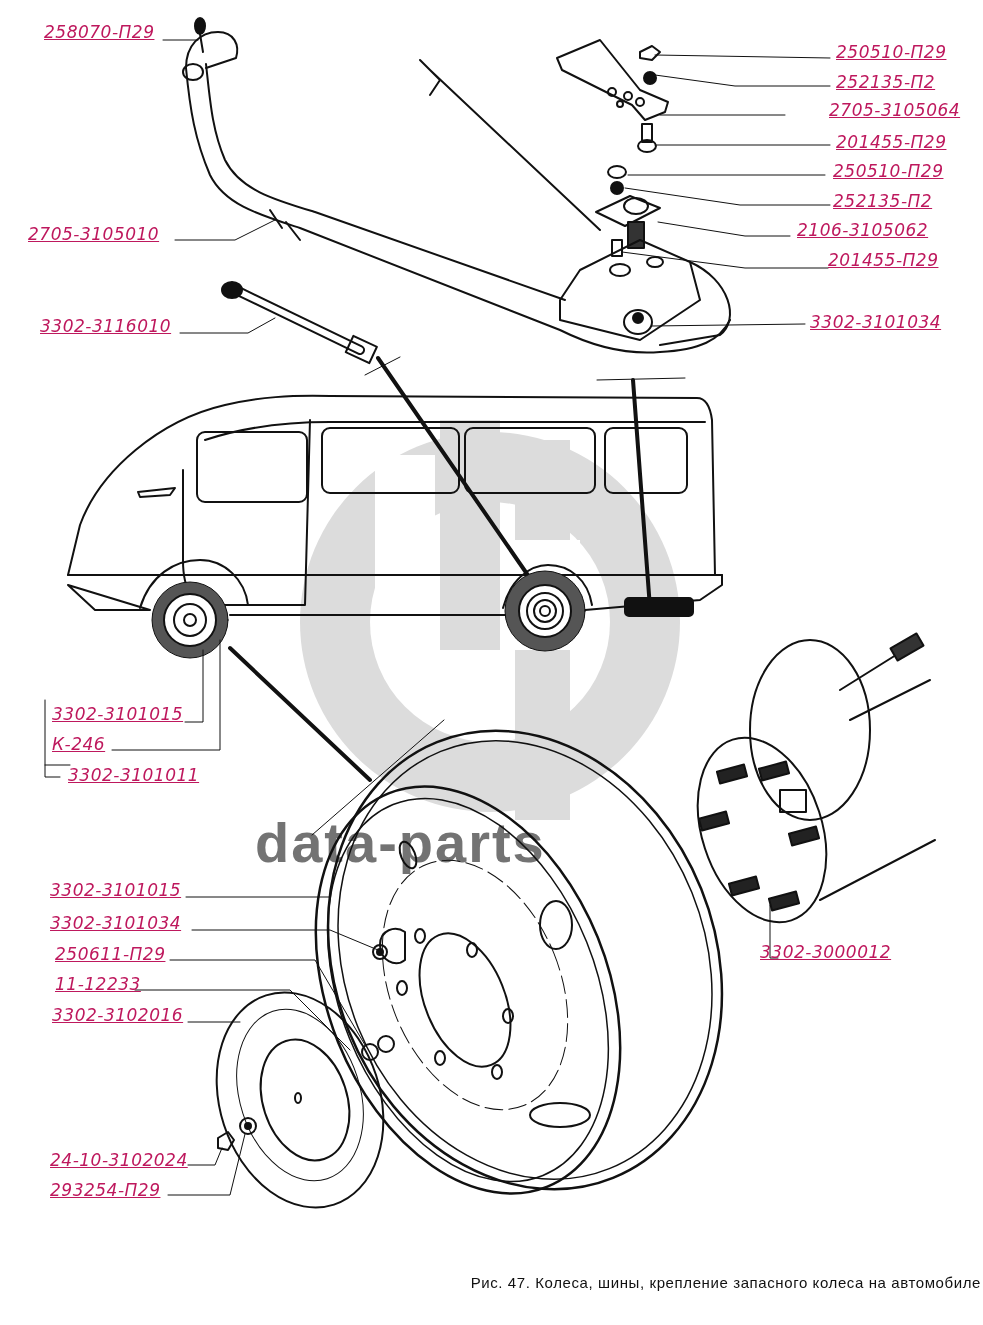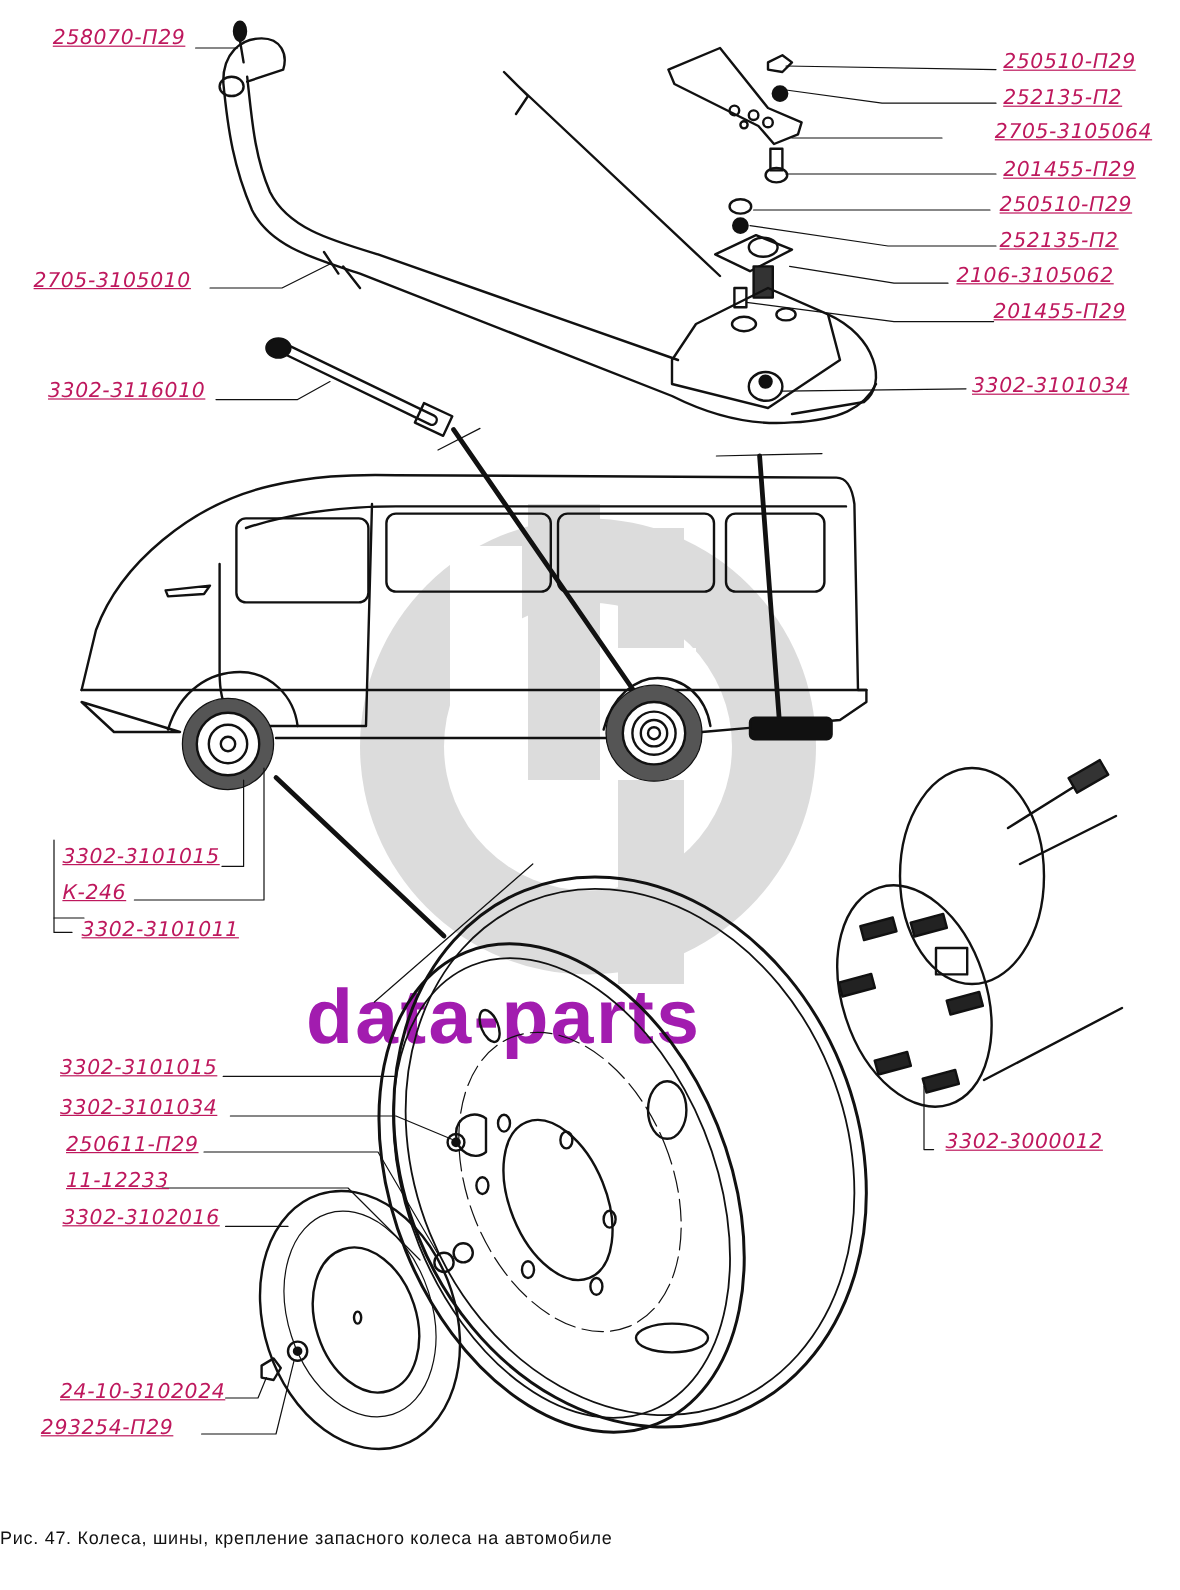--- a/index.html
+++ b/index.html
@@ -1,20 +1,20 @@
 <!DOCTYPE html>
 <html><head>
 <meta charset="utf-8">
 <style>
   html,body{margin:0;padding:0;background:#ffffff;}
   body{width:983px;height:1325px;position:relative;overflow:hidden;font-family:"Liberation Sans",sans-serif;}
   #art{position:absolute;left:0;top:0;width:983px;height:1325px;}
   .lbl{position:absolute;font-family:"DejaVu Sans",sans-serif;font-style:italic;font-size:17px;color:#be185d;white-space:nowrap;letter-spacing:0.5px;line-height:20px;text-decoration:underline;}
-  .caption{position:absolute;left:0;width:981px;top:1274px;text-align:left;font-family:"Liberation Sans",sans-serif;font-size:15px;color:#111;letter-spacing:0.6px;}
-  .wm-text{position:absolute;left:255px;top:810px;font-family:"Liberation Sans",sans-serif;font-weight:bold;font-size:64px;color:#a21caf;letter-spacing:2px;}
+  .caption{position:absolute;left:0;width:981px;top:1274px;text-align:right;font-family:"Liberation Sans",sans-serif;font-size:15px;color:#111;letter-spacing:0.6px;}
+  .wm-text{position:absolute;left:255px;top:810px;font-family:"Liberation Sans",sans-serif;font-weight:bold;font-size:56px;color:#737373;letter-spacing:2px;}
 </style>
 </head>
 <body>
 
 <div>
 <svg width="983" height="1325" style="position:absolute;left:0;top:0">
   <circle cx="490" cy="622" r="190" fill="#dcdcdc"></circle>
   <circle cx="490" cy="622" r="120" fill="#fff"></circle>
   <rect x="375" y="455" width="60" height="190" fill="#fff"></rect>
   <rect x="440" y="420" width="60" height="230" fill="#dcdcdc"></rect>
@@ -197,17 +197,17 @@
 <div class="lbl" style="left:52px;top:704px">3302-3101015</div>
 <div class="lbl" style="left:52px;top:734px">К-246</div>
 <div class="lbl" style="left:68px;top:765px">3302-3101011</div>
 
 <div class="lbl" style="left:50px;top:880px">3302-3101015</div>
 <div class="lbl" style="left:50px;top:913px">3302-3101034</div>
 <div class="lbl" style="left:55px;top:944px">250611-П29</div>
 <div class="lbl" style="left:55px;top:974px">11-12233</div>
 <div class="lbl" style="left:52px;top:1005px">3302-3102016</div>
 <div class="lbl" style="left:50px;top:1150px">24-10-3102024</div>
-<div class="lbl" style="left:34px;top:1180px">293254-П29</div>
-
-<div class="lbl" style="left:788px;top:942px">3302-3000012</div>
+<div class="lbl" style="left:50px;top:1180px">293254-П29</div>
+
+<div class="lbl" style="left:760px;top:942px">3302-3000012</div>
 
 <div class="caption">Рис. 47. Колеса, шины, крепление запасного колеса на автомобиле</div>
 
 </body></html>

